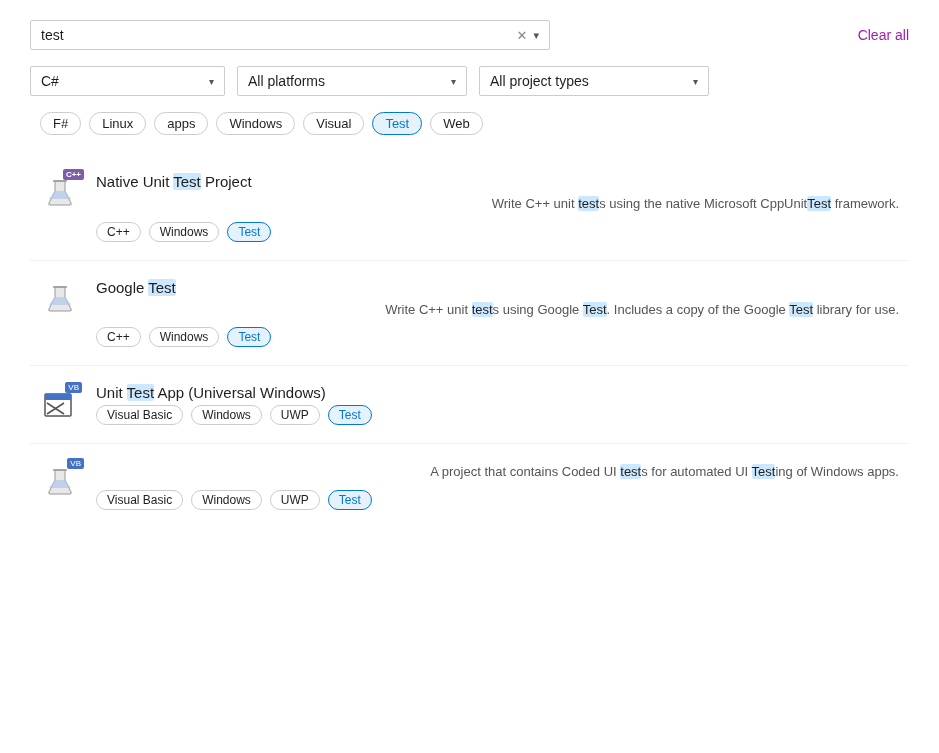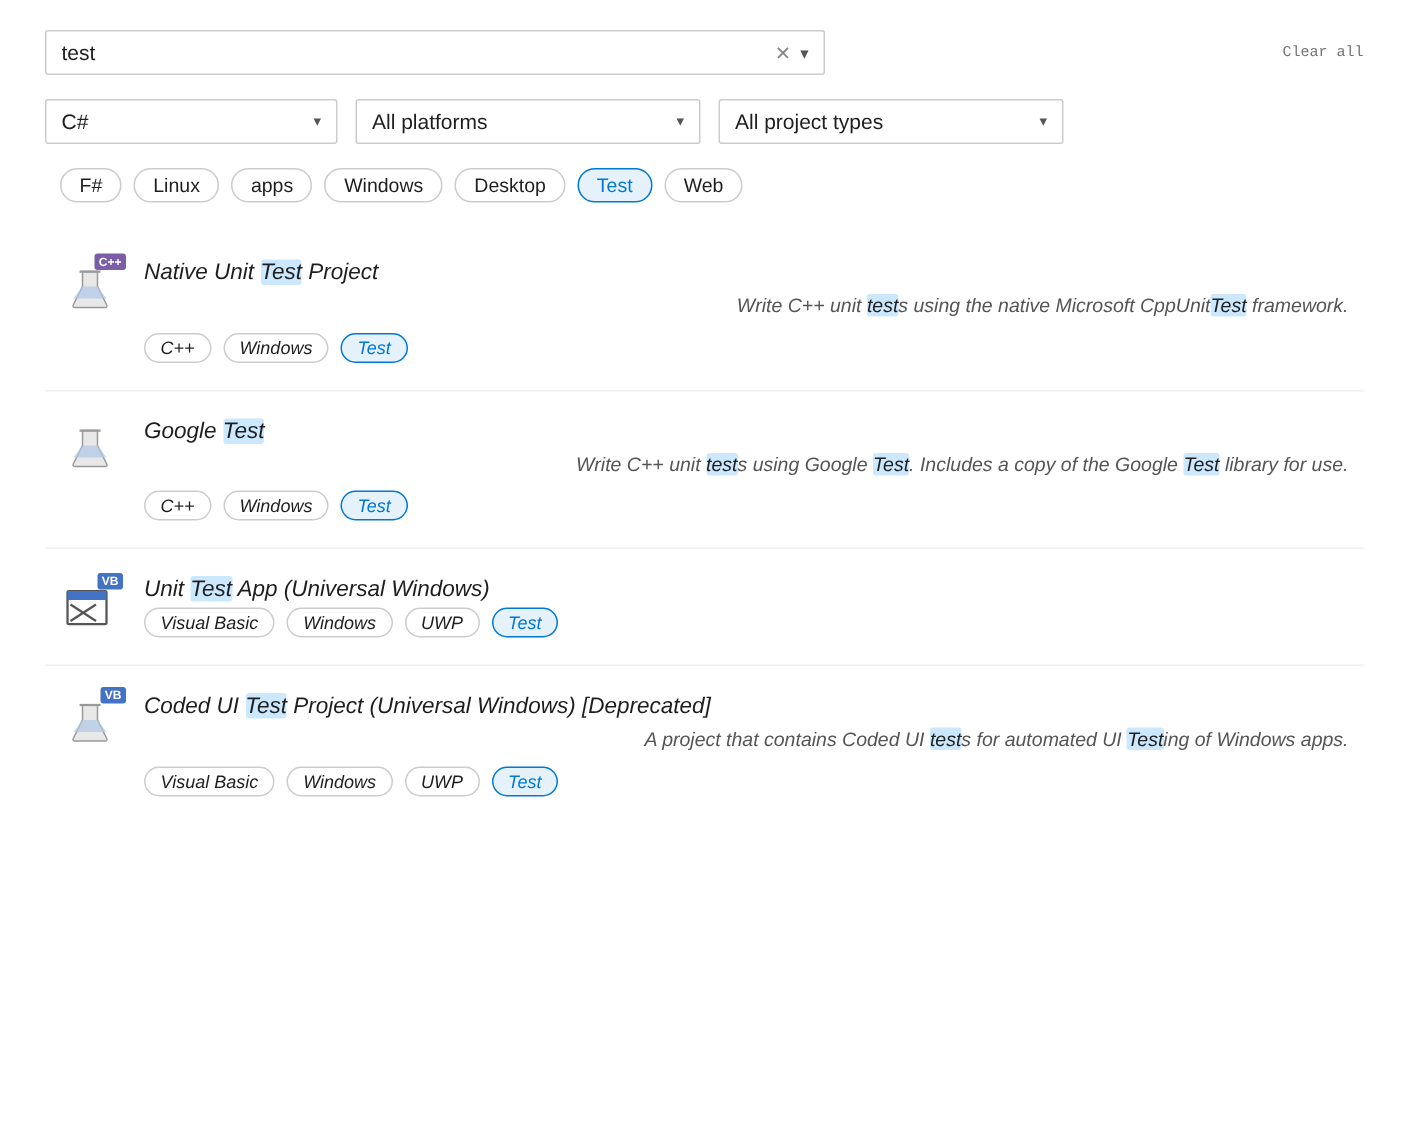--- a/index.html
+++ b/index.html
@@ -46,27 +46,26 @@
       cursor: pointer;
       font-size: 13px;
       user-select: none;
     }
     .dropdown-arrow {
       color: #555;
       font-size: 11px;
       cursor: pointer;
     }
     .clear-all-btn {
-      color: #737373;
+      color: #a21caf;
       background: none;
       border: none;
       cursor: pointer;
-      font-size: 10px;
+      font-size: 14px;
       text-decoration: none;
-      font-family: Liberation Mono, monospace;
     }
 
     
     .filter-row {
       display: flex;
       align-items: center;
       gap: 12px;
       margin-bottom: 16px;
     }
     .filter-dropdown {
@@ -121,21 +120,21 @@
     .result-item:last-child { border-bottom: none; }
     .result-icon {
       width: 40px;
       height: 40px;
       flex-shrink: 0;
       display: flex;
       align-items: center;
       justify-content: center;
       position: relative;
     }
-    .result-content { flex: 1; font-style: italic; }
+    .result-content { flex: 1; }
     .result-title {
       font-size: 15px;
       font-weight: 400;
       color: #1e1e1e;
       margin-bottom: 4px;
     }
     .result-title .highlight {
       background: #cce8ff;
       color: #1e1e1e;
       border-radius: 2px;
@@ -181,21 +180,21 @@
       padding: 1px 3px;
       border-radius: 2px;
     }
     .badge-vb {
       position: absolute;
       top: -4px;
       right: -4px;
       background: #4472c4;
       color: #fff;
       font-size: 8px;
-      font-weight: bold;
+      font-weight: normal;
       padding: 1px 3px;
       border-radius: 2px;
     }
     .window-icon-wrap {
       position: relative;
       width: 36px;
       height: 36px;
     }
   </style>
 </head>
@@ -225,21 +224,21 @@
     <span>All project types</span>
     <span class="arrow">▾</span>
   </div>
 </div>
 
 <div class="tag-filter-row" id="tag-chips-container">
 <span class="tag-chip">F#</span>
     <span class="tag-chip">Linux</span>
     <span class="tag-chip">apps</span>
     <span class="tag-chip">Windows</span>
-    <span class="tag-chip">Desktop</span>
+    <span class="tag-chip">Visual</span>
     <span class="tag-chip active">Test</span>
     <span class="tag-chip">Web</span>
   </div>
 
 <div class="results-list" id="results-container">
 <div class="result-item">
       <div class="result-icon">
     <svg width="36" height="36" viewBox="0 0 36 36" fill="none" xmlns="http://www.w3.org/2000/svg">
       <rect width="36" height="36" fill="none"></rect>
 
@@ -305,21 +304,20 @@
     <div class="result-item">
       <div class="result-icon">
     <svg width="36" height="36" viewBox="0 0 36 36" fill="none" xmlns="http://www.w3.org/2000/svg">
       <path d="M13 6 L13 16 L7 28 Q6 30 8 30 L28 30 Q30 30 29 28 L23 16 L23 6 Z" fill="#e8e8e8" stroke="#999" stroke-width="1"></path>
       <path d="M7 24 L29 24 L23 16 L13 16 Z" fill="#b0c8e8" opacity="0.7"></path>
       <line x1="11" y1="6" x2="25" y2="6" stroke="#999" stroke-width="1.5"></line>
     </svg>
     <div class="badge-vb">VB</div>
   </div>
       <div class="result-content">
-        <div class="result-title">Coded UI <span class="highlight">Test</span> Project (Universal Windows) [Deprecated]</div>
         <div class="result-desc">A project that contains Coded UI <span class="highlight">test</span>s for automated UI <span class="highlight">Test</span>ing of Windows apps.</div>
         <div class="result-tags">
           <span class="result-tag">Visual Basic</span>
           <span class="result-tag">Windows</span>
           <span class="result-tag">UWP</span>
           <span class="result-tag test-tag">Test</span>
         </div>
       </div>
     </div>
   </div>

